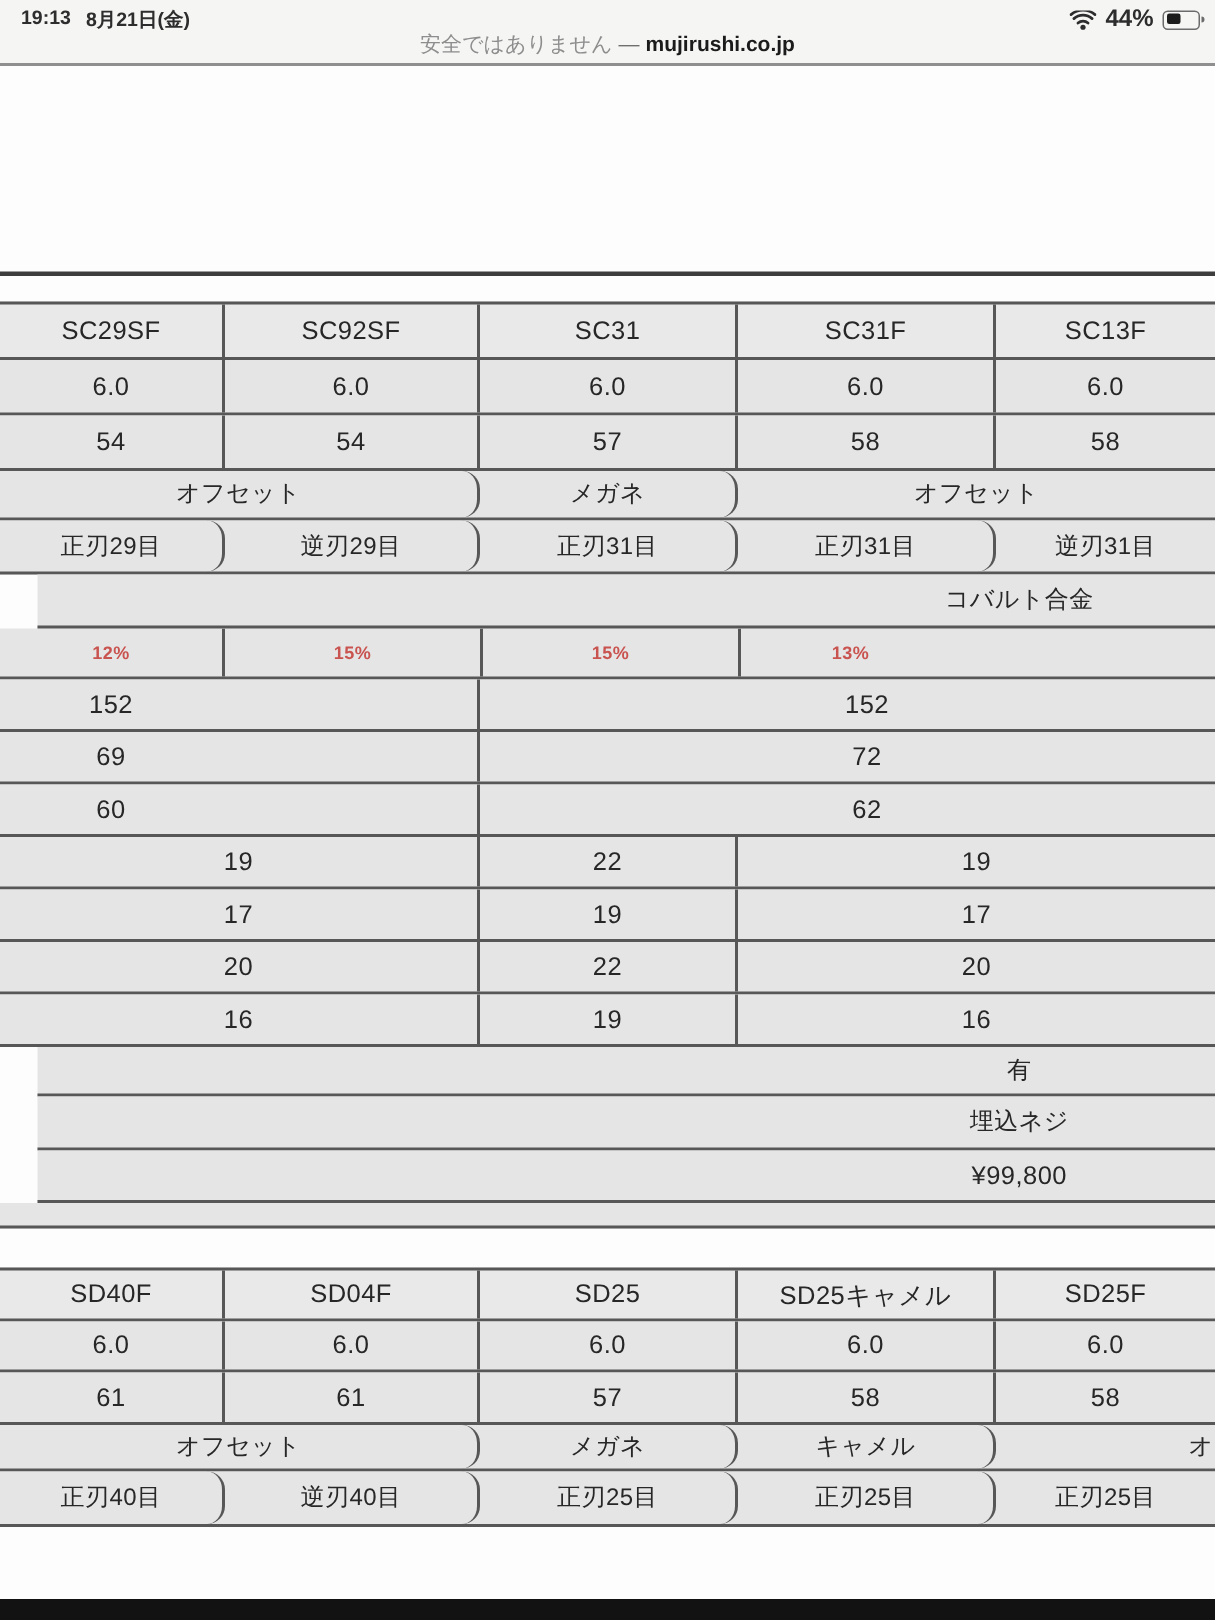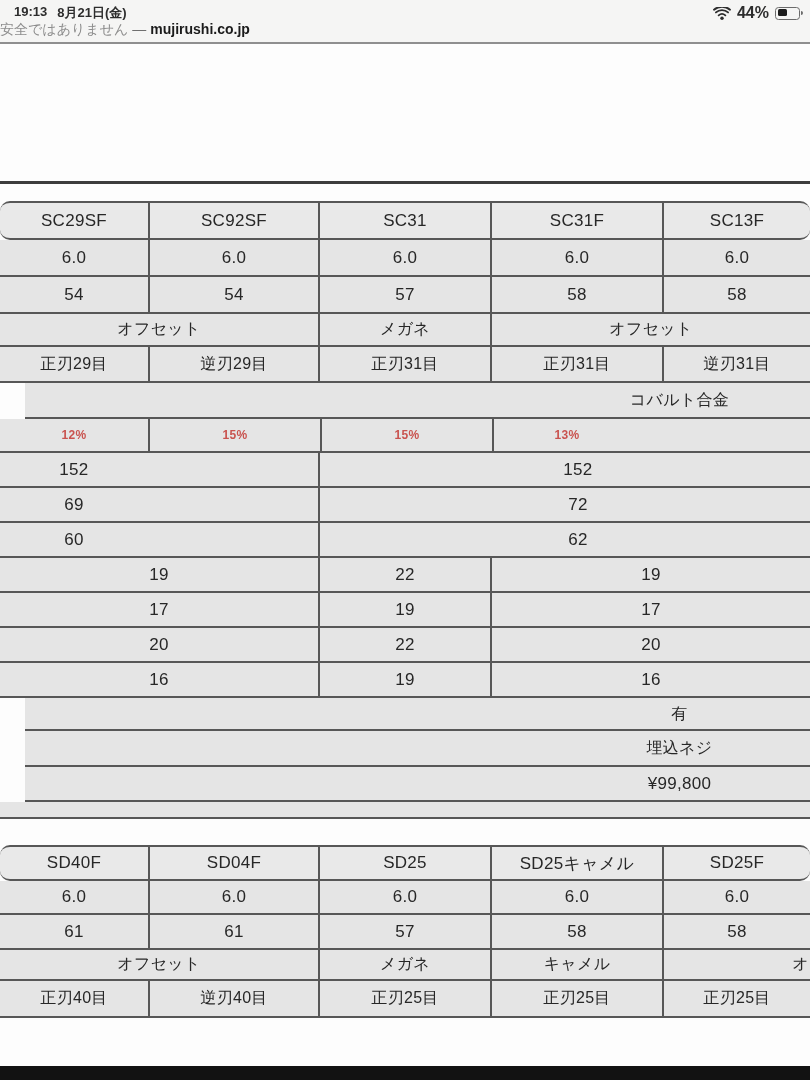--- a/index.html
+++ b/index.html
@@ -12,45 +12,45 @@
   body{background:#ccc;font-family:"Liberation Sans","DejaVu Sans",sans-serif;}
   .screen{position:relative;width:810px;height:1080px;background:#fdfdfd;overflow:hidden;margin:0 auto;}
 
   
   .topbar{position:absolute;top:0;left:0;width:810px;height:44px;background:#f5f5f4;border-bottom:2px solid #8f8f8f;padding-left:48px;}
   .status-left{position:absolute;left:14px;top:4px;font-size:13px;font-weight:bold;color:#2d2d2d;display:flex;gap:10px;}
   .status-right{position:absolute;right:10px;top:4px;display:flex;align-items:center;gap:6px;font-size:16px;font-weight:bold;color:#2d2d2d;}
   .battery{position:relative;width:25px;height:13px;border:1.5px solid #6b6b6b;border-radius:3.5px;display:inline-block;}
   .battery .fill{position:absolute;left:1.5px;top:1.5px;width:42%;height:7px;background:#1c1c1c;border-radius:1.5px;}
   .battery .nub{position:absolute;right:-4px;top:3.2px;width:2.5px;height:4.5px;background:#6b6b6b;border-radius:0 2px 2px 0;}
-  .urlbar{position:absolute;left:0;top:21px;width:810px;text-align:left;font-size:14px;cursor:pointer;}
+  .urlbar{position:absolute;left:0;top:21px;width:810px;text-align:center;font-size:14px;cursor:pointer;}
   .urlbar .warn{color:#8d8d8d;}
   .urlbar .dash{margin:0 4px;color:#6f6f6f;}
   .urlbar .domain{color:#1b1b1b;font-weight:bold;}
 
   
   .thickline{position:absolute;left:0;top:181px;width:810px;height:3px;background:#3d3d3d;}
   .dashline{position:absolute;left:0;top:856px;width:810px;border-top:2px dashed #999;}
   .solidline{position:absolute;left:0;top:865px;width:810px;height:3px;background:#4c4c4c;}
   .blackbar{position:absolute;left:0;top:1066px;width:810px;height:14px;background:#121212;}
 
   
   .table{position:absolute;left:0;width:810px;}
   .t1{top:201px;}
   .t2{top:845px;}
   .row{display:flex;border-bottom:2px solid var(--border-color);background:#e5e5e5;}
-  .row.hdr{background:var(--header-bg);border-top:2px solid var(--border-color);border-radius:10px;}
+  .row.hdr{background:var(--header-bg);border-top:2px solid var(--border-color);}
   .cell{display:flex;align-items:center;justify-content:center;font-size:17px;color:var(--text-color);letter-spacing:.3px;white-space:nowrap;overflow:hidden;}
   .vb{border-right:2px solid var(--border-color);}
   .w1{width:150px}.w2{width:170px}.w3{width:172px}.w4{width:172px}.w5{width:146px}
   .w12{width:320px}.w45{width:318px}.wR{width:490px}.wFull{width:810px}
   .h39{height:39px}.h37{height:37px}.h36{height:36px}.h35{height:35px}
   .h34{height:34px}.h33{height:33px}.h31{height:31px}.h17{height:17px}
   .pct .cell{color:var(--accent-red);font-weight:bold;font-size:12px;}
-  .jp{font-size:16px;}
+  .jp{font-size:16px;border-radius:12px;}
   
   .pairL{justify-content:flex-start;}
   .pairL .inner{width:148px;text-align:center;}
   .pairR{justify-content:flex-start;}
   .pairR .inner{margin-left:172px;width:172px;text-align:center;}
   .fullrow{position:relative;margin-left:25px;}
   .fullrow .spanR{position:absolute;left:492px;width:325px;text-align:center;top:50%;transform:translateY(-50%);}
   .alignR{justify-content:flex-end;padding-right:1px;}
 </style>
 </head>

